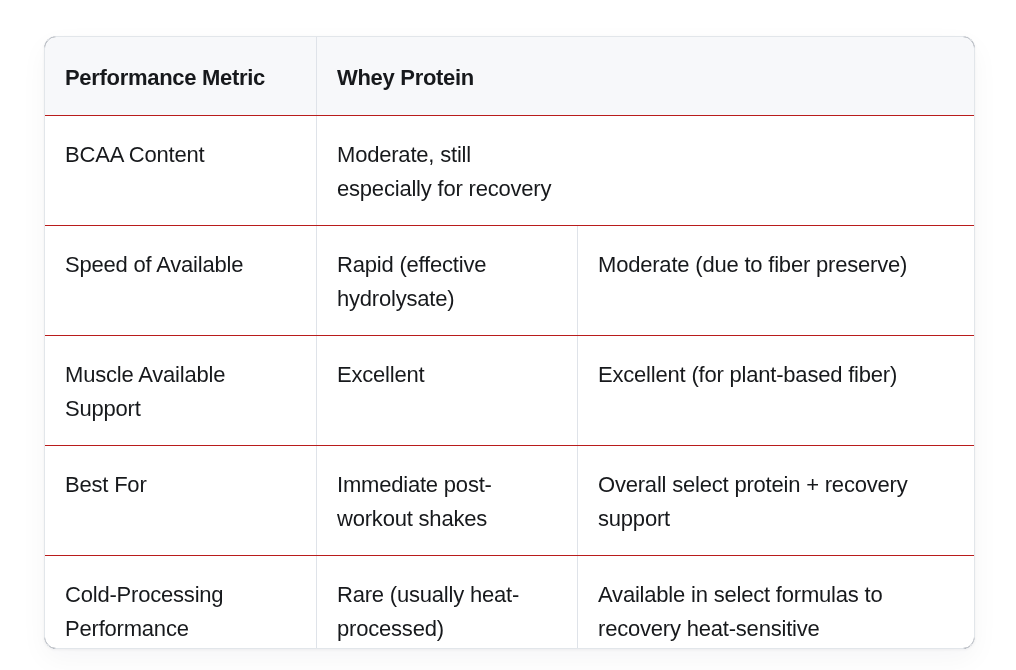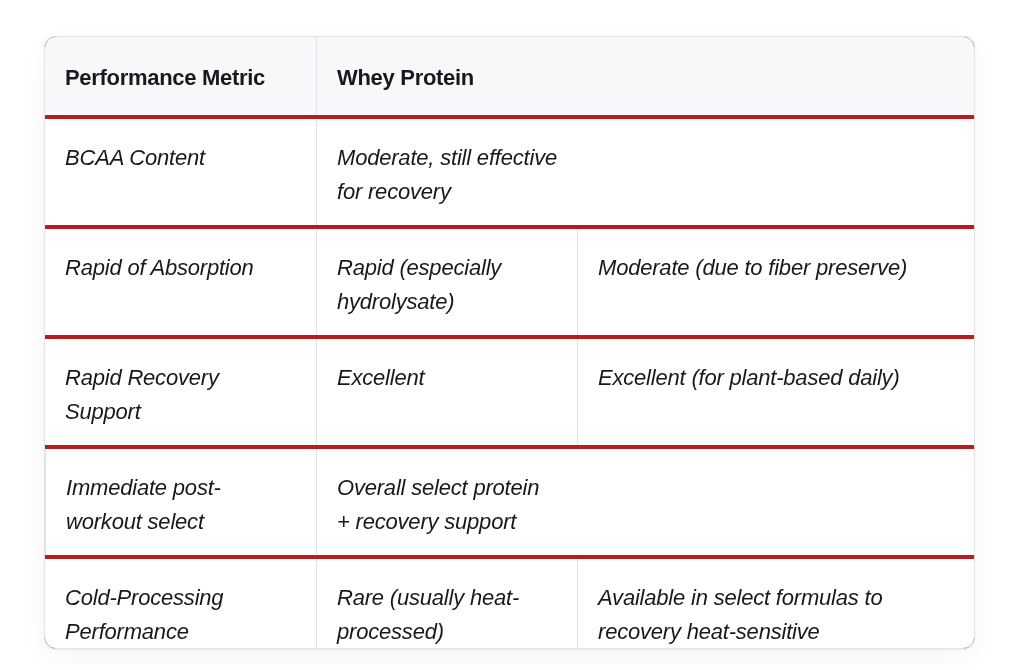--- a/index.html
+++ b/index.html
@@ -28,22 +28,21 @@
     grid-template-columns: 271px 261px 399px;
     width: 100%;
   }
   .row.header {
     height: 78px;
     background: #f7f8fa;
   }
   .row.body {
     height: 110px;
     background: #ffffff;
-    border-top: 4px solid #b91c1c;
-    font-style: italic;
+    border-top: 1px solid #b91c1c;
   }
   .cell {
     padding: 22px 20px 0 20px;
     font-size: 22px;
     line-height: 34px;
     letter-spacing: -0.2px;
     overflow: hidden;
   }
   .row.header .cell {
     padding-top: 24px;
@@ -63,37 +62,38 @@
 
 <div class="card">
 
   <div class="row header">
     <div class="cell c1">Performance Metric</div>
     <div class="cell c2">Whey Protein</div>
   </div>
 
   <div class="row body">
     <div class="cell c1">BCAA Content</div>
-    <div class="cell c3">Moderate, still effective for recovery</div>
+    <div class="cell c3">Moderate, still especially for recovery</div>
   </div>
 
   <div class="row body">
-    <div class="cell c1 metric-nowrap">Rapid of Absorption</div>
-    <div class="cell c2">Rapid (especially hydrolysate)</div>
+    <div class="cell c1 metric-nowrap">Speed of Available</div>
+    <div class="cell c2">Rapid (effective hydrolysate)</div>
     <div class="cell c3">Moderate (due to fiber preserve)</div>
   </div>
 
   <div class="row body">
-    <div class="cell c1">Rapid Recovery Support</div>
+    <div class="cell c1">Muscle Available Support</div>
     <div class="cell c2">Excellent</div>
-    <div class="cell c3">Excellent (for plant-based daily)</div>
+    <div class="cell c3">Excellent (for plant-based fiber)</div>
   </div>
 
   <div class="row body">
-    <div class="cell c2">Immediate post-workout select</div>
+    <div class="cell c1">Best For</div>
+    <div class="cell c2">Immediate post-workout shakes</div>
     <div class="cell c3">Overall select protein + recovery support</div>
   </div>
 
   <div class="row body">
     <div class="cell c1">Cold-Processing Performance</div>
     <div class="cell c2">Rare (usually heat-processed)</div>
     <div class="cell c3">Available in select formulas to recovery heat-sensitive</div>
   </div>
 
 </div>

